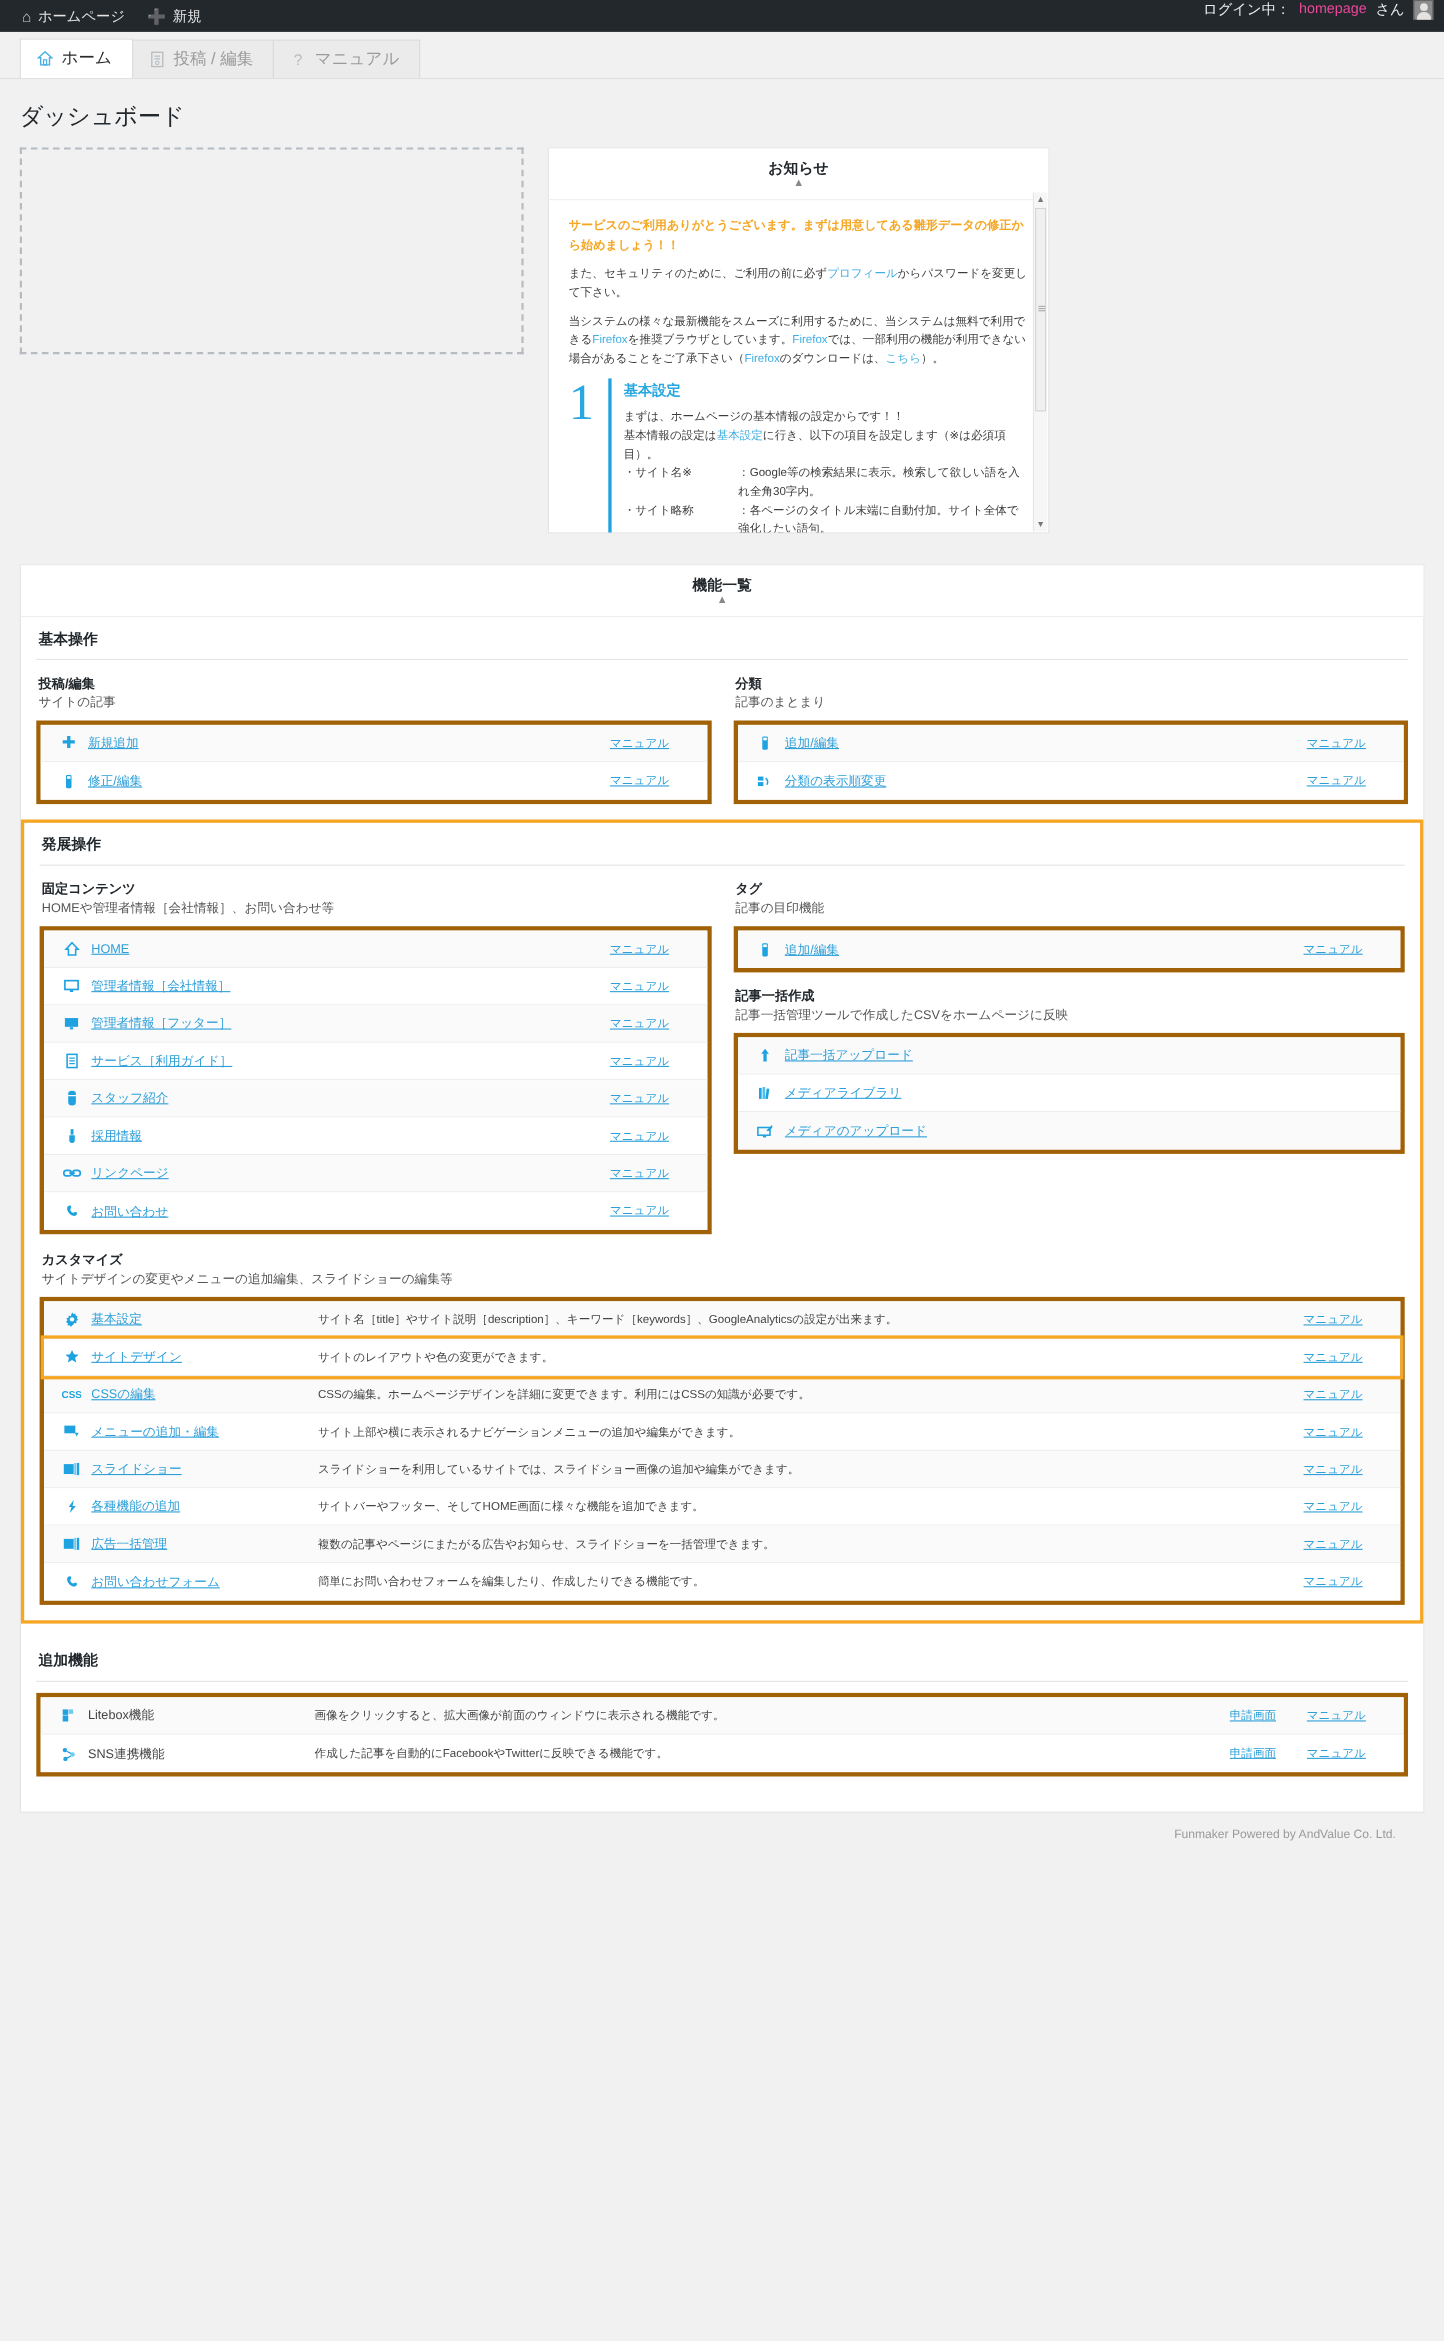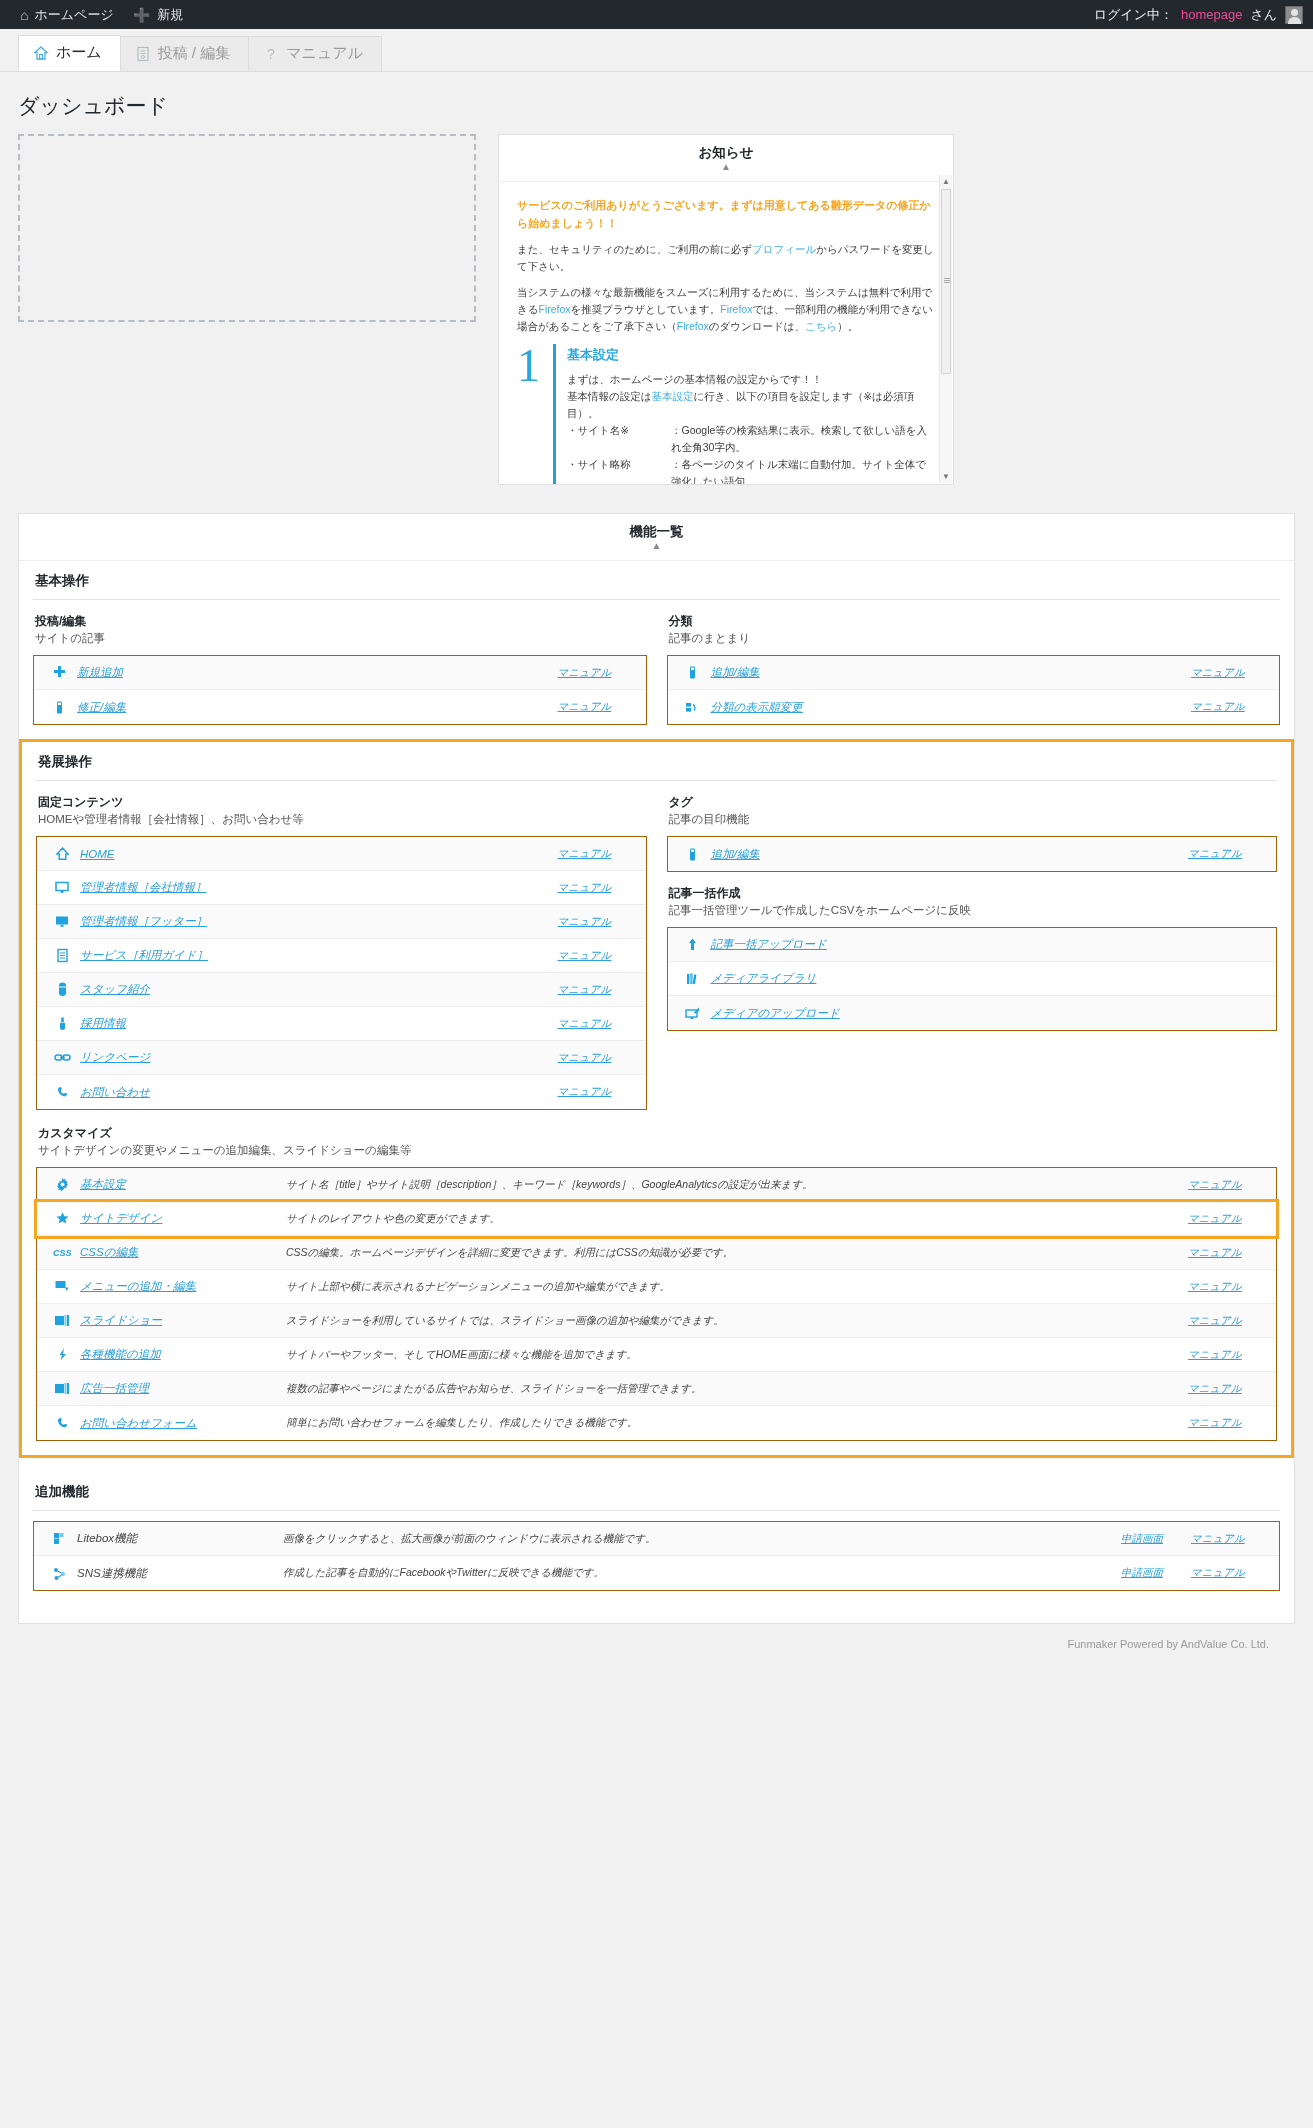--- a/index.html
+++ b/index.html
@@ -14,21 +14,21 @@
   }
 
   
   .adminbar{
     height:29px; background:#23282d; color:#eee;
     display:flex; align-items:center; padding:0 0 0 10px;
     font-size:13px; position:relative;
   }
   .ab-item{ display:flex; align-items:center; gap:6px; padding:0 10px; height:29px; color:#e5e5e5;}
   .ab-item .glyph{ font-size:14px; color:#c9cdd1; line-height:1; }
-  .ab-right{ margin-left:auto; display:flex; align-items:center; gap:8px; padding-right:10px; height:29px;}
+  .ab-right{ margin-left:auto; display:flex; gap:8px; padding-right:10px; height:29px;}
   .ab-right .uname{ color:#ec4899; }
   .avatar{ width:18px;height:18px;background:#8d8d8d;border:1px solid #666;display:inline-block;position:relative;}
   .avatar:before{content:"";position:absolute;left:5px;top:2px;width:7px;height:7px;border-radius:50%;background:#e3e3e3;}
   .avatar:after{content:"";position:absolute;left:2px;top:10px;width:13px;height:7px;border-radius:6px 6px 0 0;background:#e3e3e3;}
 
   
   .tabbar{ background:#f1f1f1; padding:6px 0 0 18px; display:flex; align-items:flex-end; border-bottom:1px solid #dcdcdc;}
   .tab{
     display:flex;align-items:center;gap:7px;
     padding:7px 18px 8px 14px; font-size:15px;
@@ -85,21 +85,21 @@
   
   .features{ margin-top:28px; }
   .features .panel-body{ padding:0 14px 14px 14px; }
 
   .sec-title{ font-size:13.5px;font-weight:bold;color:#23282d;padding:11px 0 9px 2px;border-bottom:1px solid #e3e3e3;margin:0 0 0 0;}
   .cols{ display:flex; gap:20px; }
   .col{ flex:1; min-width:0; }
   .grp-title{ font-weight:bold;color:#23282d;font-size:12px;margin:13px 0 1px 2px;}
   .grp-sub{ color:#555;font-size:11.5px;margin:0 0 9px 2px;}
 
-  .rowbox{ border:1px solid #a16207;font-style:italic; }
+  .rowbox{ border:4px solid #a16207; }
   .frow{ display:flex;align-items:center;height:34px;padding:0 14px 0 16px;background:#fff;border-bottom:1px solid #ededed;}
   .frow:nth-child(odd){ background:#fafafa; }
   .frow:last-child{ border-bottom:none; }
   .frow .ic{ width:18px;flex:none;display:flex;align-items:center;justify-content:center;margin-right:9px;}
   .frow .lbl{ font-size:11.5px; }
   .frow .lbl a{ text-decoration:underline; }
   .frow .desc{ flex:1;font-size:10.5px;color:#444;padding-left:6px;}
   .frow .man{ width:74px;text-align:left;font-size:10.5px;flex:none;}
   .frow .man a{ text-decoration:underline; }
   .frow .apply{ width:70px;text-align:left;font-size:10.5px;flex:none;}

